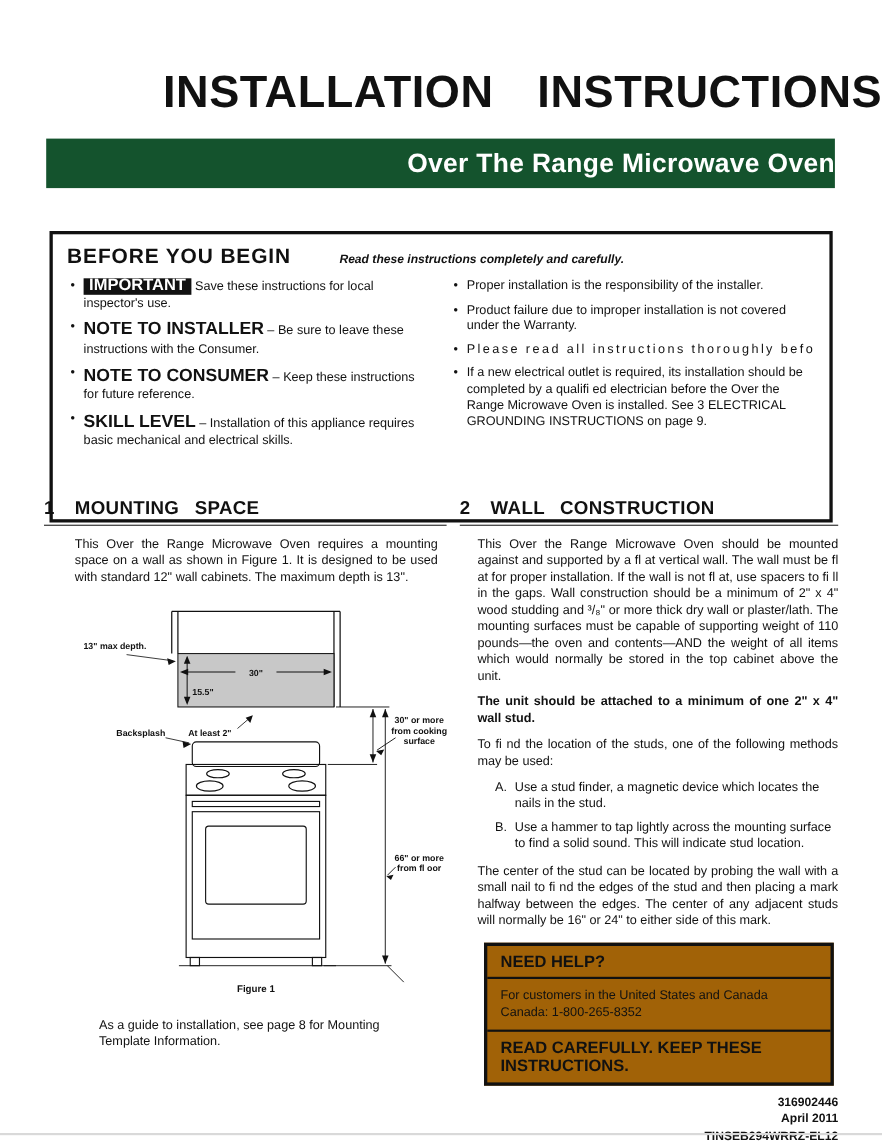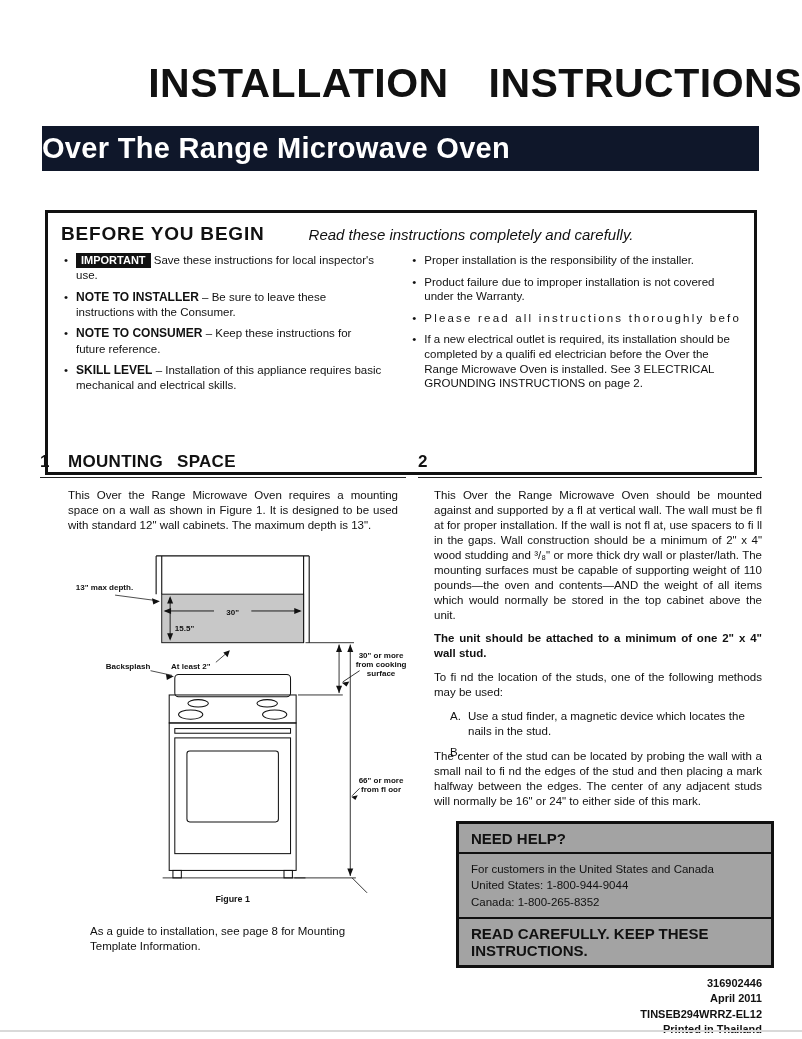--- a/index.html
+++ b/index.html
@@ -4,56 +4,56 @@
 <style>
   * { margin:0; padding:0; box-sizing:border-box; }
   html,body { background:#fff; }
   body { width:802px; height:1039px; position:relative; overflow:hidden;
          font-family:"Liberation Sans", sans-serif; color:#111; }
 
   .doc-title { position:absolute; top:60px; left:0; width:100%; text-align:right;
                font-size:41px; font-weight:bold; letter-spacing:.5px; word-spacing:8px;
                white-space:pre; }
   .banner { position:absolute; top:126px; left:42px; width:717px; height:45px;
-            background:#0f172a; color:#fff; text-align:left; font-weight:bold;
-            font-size:29px; line-height:45px; letter-spacing:.3px; }
+            background:#14532d; color:#fff; text-align:right; font-weight:bold;
+            font-size:24px; line-height:45px; letter-spacing:.3px; }
 
   .byb { position:absolute; top:210px; left:45px; width:712px; height:265px;
          border:3px solid #111; padding:10px 13px 6px; background:#fff; }
   .byb-header { display:flex; align-items:baseline; gap:44px; margin-bottom:8px; }
   .byb-title { font-size:19px; font-weight:bold; letter-spacing:.8px; }
-  .byb-sub { font-size:15px; font-weight:normal; font-style:italic;text-align:right; }
+  .byb-sub { font-size:11px; font-weight:bold; font-style:italic;text-align:right; }
   .byb-cols { display:flex; gap:26px; }
   .byb-col { width:335px; list-style:none; }
   .byb-col li { position:relative; padding-left:15px; margin-bottom:7px;
                 font-size:11.5px; line-height:1.27; }
   .byb-col li::before { content:"•"; position:absolute; left:3px; top:0; }
   .badge { display:inline-block; background:#111; color:#fff; font-weight:bold;
-           font-size:11px; padding:0 5px 1px; line-height:14px; }
-  .bl { font-weight:bold; font-size:12px; }
+           font-size:15px; padding:0 5px 1px; line-height:14px; }
+  .bl { font-weight:bold; font-size:16px; }
   .spaced { letter-spacing:2.2px; white-space:nowrap; }
 
   .colL { position:absolute; top:452px; left:40px; width:366px; }
   .colR { position:absolute; top:452px; left:418px; width:344px; }
   .sec-head { display:flex; border-bottom:1.6px solid #222; padding-bottom:5px;
               margin-bottom:10px; font-weight:bold; font-size:17px; letter-spacing:.3px; }
   .sec-num { width:28px; }
   .sec-title { white-space:pre; word-spacing:2px; }
   .para { font-size:11.5px; line-height:1.3; text-align:justify; }
   .colL .intro { margin-left:28px; width:330px; }
   .colR .para { margin-left:16px; width:328px; margin-bottom:9px; }
   .figure { margin:20px 0 0 34px; }
   .outro { margin:14px 0 0 50px; width:290px; font-size:11.5px; line-height:1.3; }
   .boldnote { font-weight:bold; }
   .method { position:relative; margin:0 0 6px 32px; width:312px; padding-left:18px;
             font-size:11.5px; line-height:1.3; }
   .method .letter { position:absolute; left:0; }
   .mt6 { margin-top:2px; margin-bottom:6px; }
 
-  .needhelp { margin:12px 0 0 38px; width:318px; border:3px solid #111; background:#a3a3a3; }
+  .needhelp { margin:12px 0 0 22px; width:318px; border:3px solid #111; background:#a16207; }
   .nh-head { font-size:15px; font-weight:bold; padding:6px 12px 5px; border-bottom:2px solid #111; }
   .nh-body { padding:7px 12px 6px; font-size:11.5px; line-height:1.45; }
   .nh-foot { border-top:2px solid #111; padding:6px 12px; font-weight:bold; font-size:15px; }
 
   .pub { margin-top:8px; text-align:right; font-weight:bold; font-size:11px; line-height:1.4; }
 
   svg text { font-family:"Liberation Sans", sans-serif; font-weight:bold;
              font-size:8.6px; fill:#111; stroke:none; }
   svg text.fcap { font-size:9.5px; }
   .bottom-edge { position:absolute; left:0; top:1030px; width:802px; height:2px; background:#d9d9d9; }
@@ -93,21 +93,21 @@
         <li>
           <span>Proper installation is the responsibility of the installer.</span>
         </li>
         <li>
           <span>Product failure due to improper installation is not covered under the Warranty.</span>
         </li>
         <li>
           <span class="spaced">Please read all instructions thoroughly befo</span><br>
         </li>
         <li>
-          <span>If a new electrical outlet is required, its installation should be completed by a qualifi ed electrician before the Over the Range Microwave Oven is installed. See 3 ELECTRICAL GROUNDING INSTRUCTIONS on page 2.</span>
+          <span>If a new electrical outlet is required, its installation should be completed by a qualifi ed electrician before the Over the Range Microwave Oven is installed. See 3 ELECTRICAL GROUNDING INSTRUCTIONS on page 9.</span>
         </li>
       </ul>
     </div>
   </div>
 
   <div class="colL">
     <div class="sec-head">
       <span class="sec-num">1</span>
       <span class="sec-title">MOUNTING  SPACE</span>
     </div>
@@ -194,38 +194,39 @@
         <text class="fcap" x="170" y="374" text-anchor="middle">Figure 1</text>
       </svg>
     </div>
 
     <p class="outro">As a guide to installation, see page 8 for Mounting Template Information.</p>
   </div>
 
   <div class="colR">
     <div class="sec-head">
       <span class="sec-num">2</span>
+      <span class="sec-title">WALL  CONSTRUCTION</span>
     </div>
     <p class="para">This Over the Range Microwave Oven should be mounted against and supported by a fl at vertical wall. The wall must be fl at for proper installation. If the wall is not fl at, use spacers to fi ll in the gaps. Wall construction should be a minimum of 2" x 4" wood studding and ³/₈" or more thick dry wall or plaster/lath. The mounting surfaces must be capable of supporting weight of 110 pounds—the oven and contents—AND the weight of all items which would normally be stored in the top cabinet above the unit.</p>
     <p class="para boldnote">The unit should be attached to a minimum of one 2" x 4" wall stud.</p>
     <p class="para">To fi nd the location of the studs, one of the following methods may be used:</p>
     <div class="method mt6">
       <span class="letter">A.</span>
       <span>Use a stud finder, a magnetic device which locates the nails in the stud.</span>
     </div>
     <div class="method">
       <span class="letter">B.</span>
+      <span>Use a hammer to tap lightly across the mounting surface to find a solid sound. This will indicate stud location.</span>
     </div>
     <p class="para" style="margin-top:10px;">The center of the stud can be located by probing the wall with a small nail to fi nd the edges of the stud and then placing a mark halfway between the edges. The center of any adjacent studs will normally be 16" or 24" to either side of this mark.</p>
 
     <div class="needhelp">
       <div class="nh-head">NEED HELP?</div>
       <div class="nh-body">
         <div>For customers in the United States and Canada</div>
-        <div>United States: 1-800-944-9044</div>
         <div>Canada: 1-800-265-8352</div>
       </div>
       <div class="nh-foot">READ CAREFULLY. KEEP THESE INSTRUCTIONS.</div>
     </div>
 
     <div class="pub">
       <div>316902446</div>
       <div>April 2011</div>
       <div>TINSEB294WRRZ-EL12</div>
       <div>Printed in Thailand</div>

